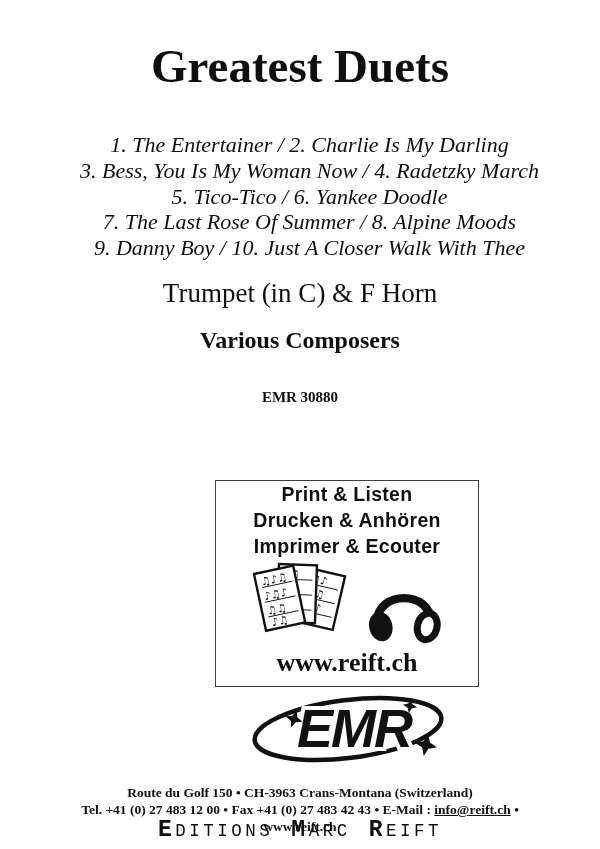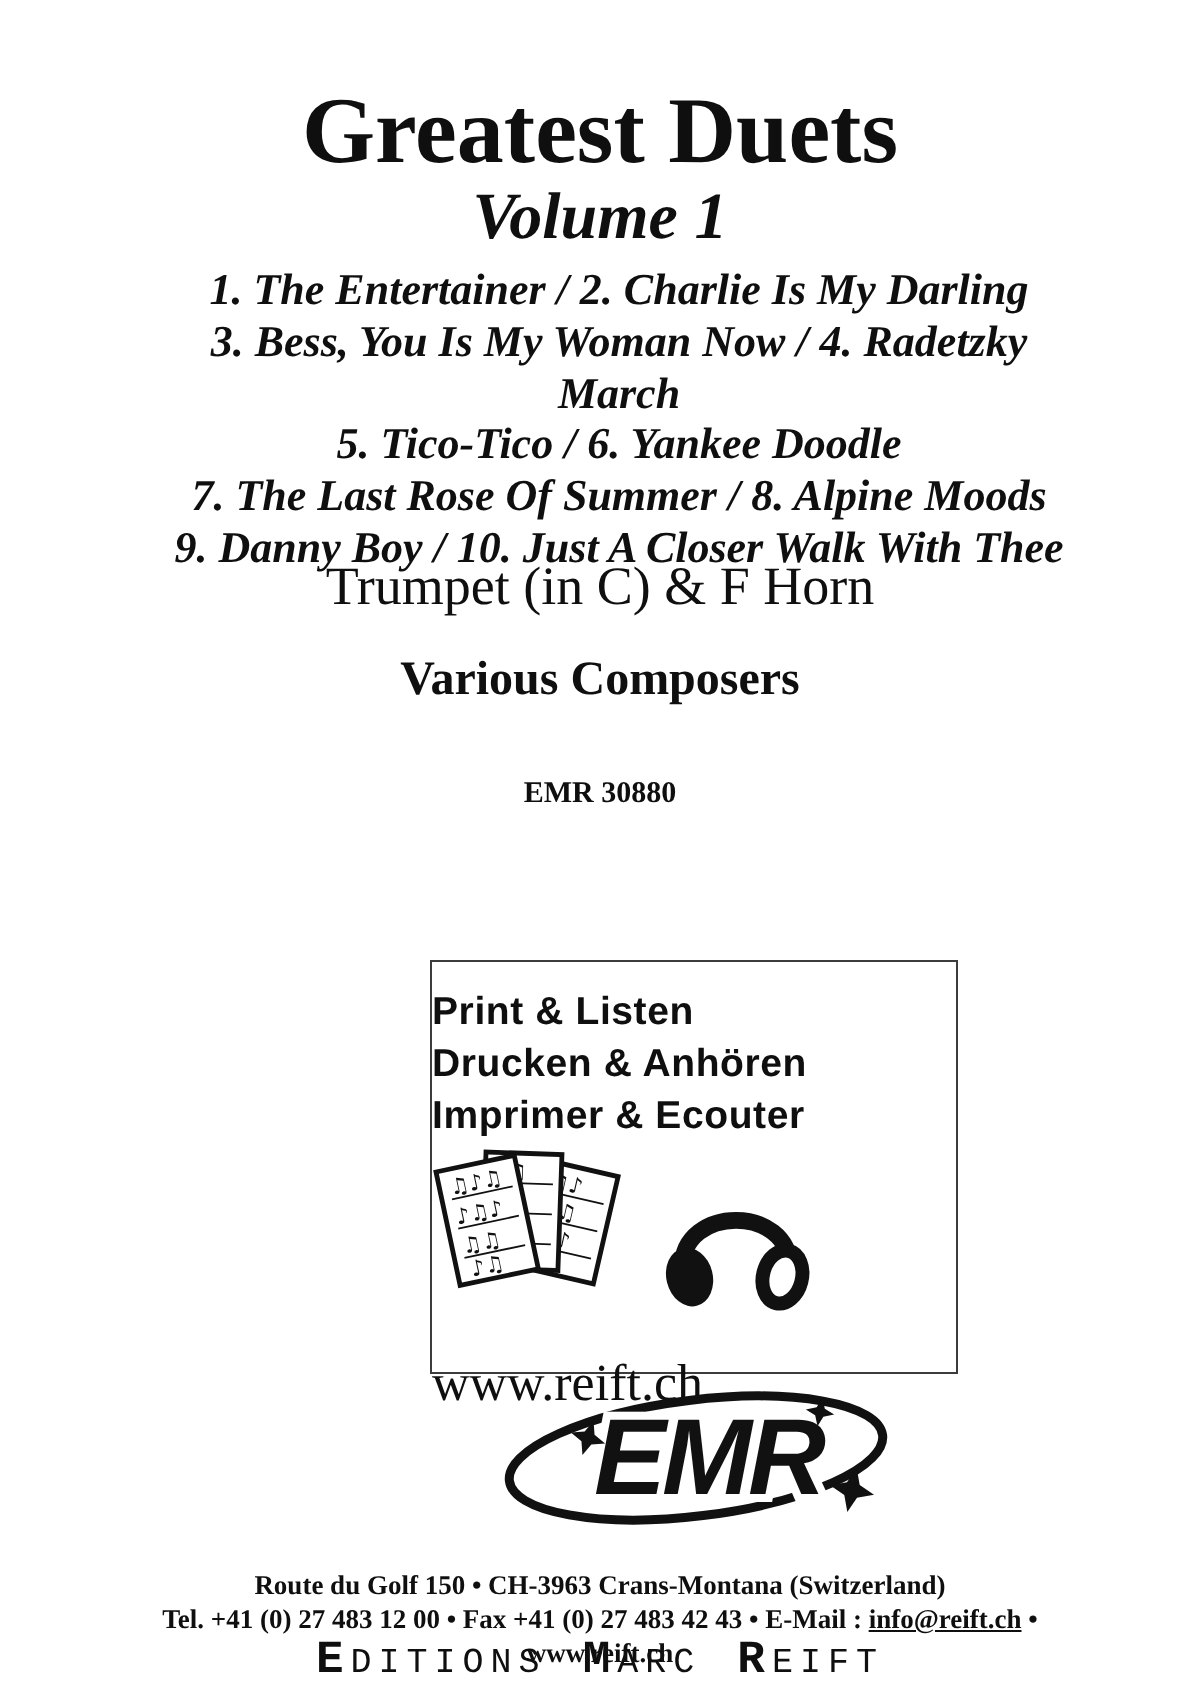--- a/index.html
+++ b/index.html
@@ -4,55 +4,54 @@
 <style>
   html,body { margin:0; padding:0; background:#fff; }
   .page {
     position:relative; width:492px; height:849px; margin:0 auto;
     background:#fff; color:#0f0f0f; overflow:hidden;
     font-family:"Liberation Serif", serif;
   }
   .center { position:absolute; left:0; right:0; text-align:center; }
   .title        { top:40px;  font-size:47px; font-weight:bold; line-height:52px; }
   .subtitle     { top:90px;  font-size:33px; font-weight:bold; font-style:italic; line-height:38px; }
-  .tracks       { top:132px; font-size:22px; font-weight:bold; font-style:italic; line-height:25.8px;margin-left:19px; }
+  .tracks       { top:132px; font-size:22px; font-weight:normal; font-style:italic; line-height:25.8px;margin-left:19px; }
   .instrumentation { top:278px; font-size:27px; line-height:30px; }
   .composer     { top:322px; font-size:24px; font-weight:bold; line-height:36px; }
   .catalog      { top:387px; font-size:15px; font-weight:bold; line-height:20px; }
 
   .promo-box {
     position:absolute; left:161px; top:480px; width:264px; height:207px;
     border:1.5px solid #3c3c3c; box-sizing:border-box;
-    display:flex; flex-direction:column; padding-top:12px;
+    display:flex; flex-direction:column; align-items:center; 
     background:#fff;
   }
   .promo-line {
     font-family:"Liberation Sans", sans-serif; font-weight:bold;
     font-size:19.5px; line-height:26px; letter-spacing:0.3px;
   }
   .icons-row { display:flex; align-items:flex-end; gap:13px; margin-top:3px; height:86px; }
-  .website   { font-size:26px; font-weight:normal; line-height:30px; margin-top:17px; }
+  .website   { font-size:26px; font-weight:bold; line-height:30px; margin-top:0; }
 
   .logo-svg { position:absolute; left:188px; top:691px; }
   .editions {
     top:777px; font-family:Liberation Mono, monospace;
     font-size:17.5px; letter-spacing:3.5px; word-spacing:4px; line-height:26px;margin-top:40px;
   }
   .editions .initial { font-size:23px; font-weight:bold; }
   .address  { top:784px; font-size:13.5px; font-weight:bold; line-height:17px; }
   .contact  { top:801px; font-size:13.5px; font-weight:bold; line-height:17px; }
   .contact a { color:inherit; text-decoration:underline;text-align:right; }
 </style>
 </head>
 <body>
 
 <div class="page">
 
   <div class="center title">Greatest Duets</div>
-  <div class="center subtitle">Volume 1</div>
 
   <div class="center tracks">
     <div>1. The Entertainer / 2. Charlie Is My Darling</div>
     <div>3. Bess, You Is My Woman Now / 4. Radetzky March</div>
     <div>5. Tico-Tico / 6. Yankee Doodle</div>
     <div>7. The Last Rose Of Summer / 8. Alpine Moods</div>
     <div>9. Danny Boy / 10. Just A Closer Walk With Thee</div>
   </div>
 
   <div class="center instrumentation">Trumpet (in C) &amp; F Horn</div>

